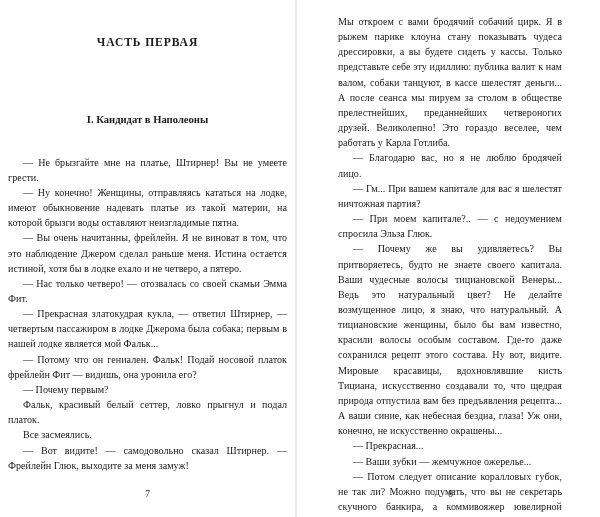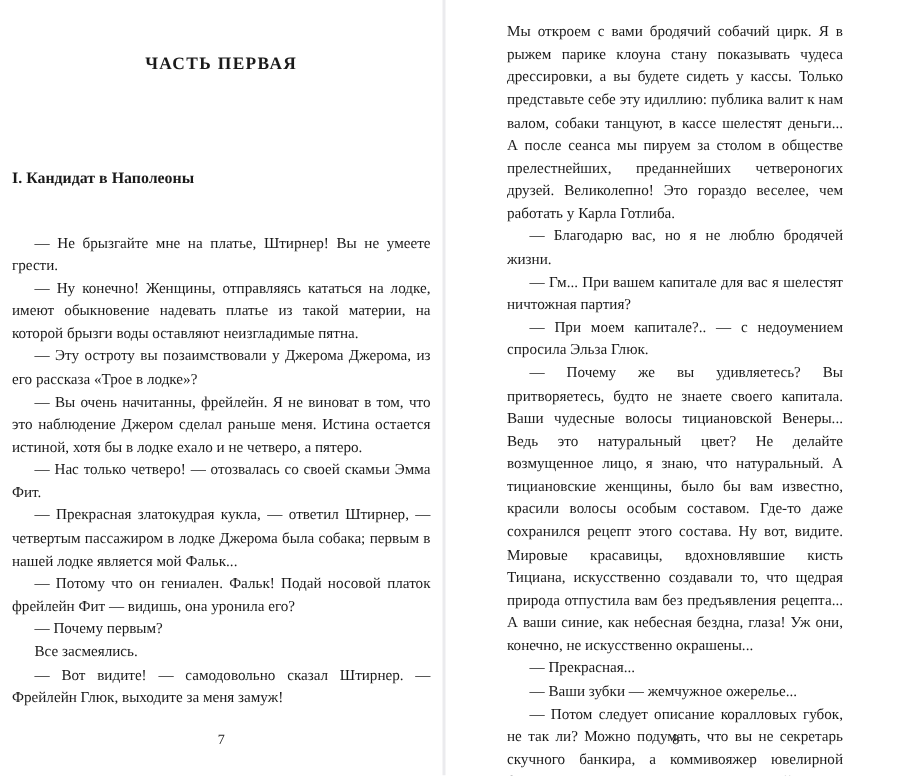--- a/index.html
+++ b/index.html
@@ -48,20 +48,21 @@
   }
   .part-title {
     text-align: center;
     font-weight: bold;
     font-size: 11.6px;
     letter-spacing: 0.9px;
     margin: 22px 0 0 0;
     line-height: 1.2;
   }
   .chapter-title {
+    text-align: center;
     font-weight: bold;
     font-size: 10.6px;
     margin: 64px 0 0 0;
     line-height: 1.2;
   }
   p.para {
     margin: 0;
     text-align: justify;
     text-justify: inter-word;
     font-size: 10.1px;
@@ -94,36 +95,36 @@
 
   <div class="gutter-line"></div>
 
   <div class="page page-left">
     <div class="page-body">
       <h1 class="part-title">ЧАСТЬ ПЕРВАЯ</h1>
       <h2 class="chapter-title">I. Кандидат в Наполеоны</h2>
 
       <p class="para first-of-chapter">— Не брызгайте мне на платье, Штирнер! Вы не умеете грести.</p>
       <p class="para">— Ну конечно! Женщины, отправляясь кататься на лодке, имеют обыкновение надевать платье из такой материи, на которой брызги воды оставляют неизгладимые пятна.</p>
-      <p class="para">— Эту остроту вы позаимствовали у Джерома Джерома, из его рассказа «Трое в лодке»?</p>
       <p class="para">— Вы очень начитанны, фрейлейн. Я не виноват в том, что это наблюдение Джером сделал раньше меня. Истина остается истиной, хотя бы в лодке ехало и не четверо, а пятеро.</p>
       <p class="para">— Нас только четверо! — отозвалась со своей скамьи Эмма Фит.</p>
       <p class="para">— Прекрасная златокудрая кукла, — ответил Штирнер, — четвертым пассажиром в лодке Джерома была собака; первым в нашей лодке является мой Фальк...</p>
       <p class="para">— Потому что он гениален. Фальк! Подай носовой платок фрейлейн Фит — видишь, она уронила его?</p>
       <p class="para">— Почему первым?</p>
+      <p class="para">Фальк, красивый белый сеттер, ловко прыгнул и подал платок.</p>
       <p class="para">Все засмеялись.</p>
       <p class="para">— Вот видите! — самодовольно сказал Штирнер. — Фрейлейн Глюк, выходите за меня замуж!</p>
     </div>
     <div class="page-number">7</div>
   </div>
 
   <div class="page page-right">
     <div class="page-body">
       <p class="para noindent">Мы откроем с вами бродячий собачий цирк. Я в рыжем парике клоуна стану показывать чудеса дрессировки, а вы будете сидеть у кассы. Только представьте себе эту идиллию: публика валит к нам валом, собаки танцуют, в кассе шелестят деньги... А после сеанса мы пируем за столом в обществе прелестнейших, преданнейших четвероногих друзей. Великолепно! Это гораздо веселее, чем работать у Карла Готлиба.</p>
-      <p class="para">— Благодарю вас, но я не люблю бродячей жизни.</p>
+      <p class="para">— Благодарю вас, но я не люблю бродячей лицо.</p>
       <p class="para">— Гм... При вашем капитале для вас я шелестят ничтожная партия?</p>
       <p class="para">— При моем капитале?.. — с недоумением спросила Эльза Глюк.</p>
       <p class="para">— Почему же вы удивляетесь? Вы притворяетесь, будто не знаете своего капитала. Ваши чудесные волосы тициановской Венеры... Ведь это натуральный цвет? Не делайте возмущенное лицо, я знаю, что натуральный. А тициановские женщины, было бы вам известно, красили волосы особым составом. Где-то даже сохранился рецепт этого состава. Ну вот, видите. Мировые красавицы, вдохновлявшие кисть Тициана, искусственно создавали то, что щедрая природа отпустила вам без предъявления рецепта... А ваши синие, как небесная бездна, глаза! Уж они, конечно, не искусственно окрашены...</p>
       <p class="para">— Прекрасная...</p>
       <p class="para">— Ваши зубки — жемчужное ожерелье...</p>
       <p class="para">— Потом следует описание коралловых губок, не так ли? Можно подумать, что вы не секретарь скучного банкира, а коммивояжер ювелирной фирмы. Так я же вам отплачу, несносный, за эти ювелирные комплименты! А ваше длинное лицо, ваш длинный нос, ваши длинные волосы, ваши длинные руки, они, конечно, настоящие?..</p>
     </div>
     <div class="page-number">8</div>
   </div>
 

